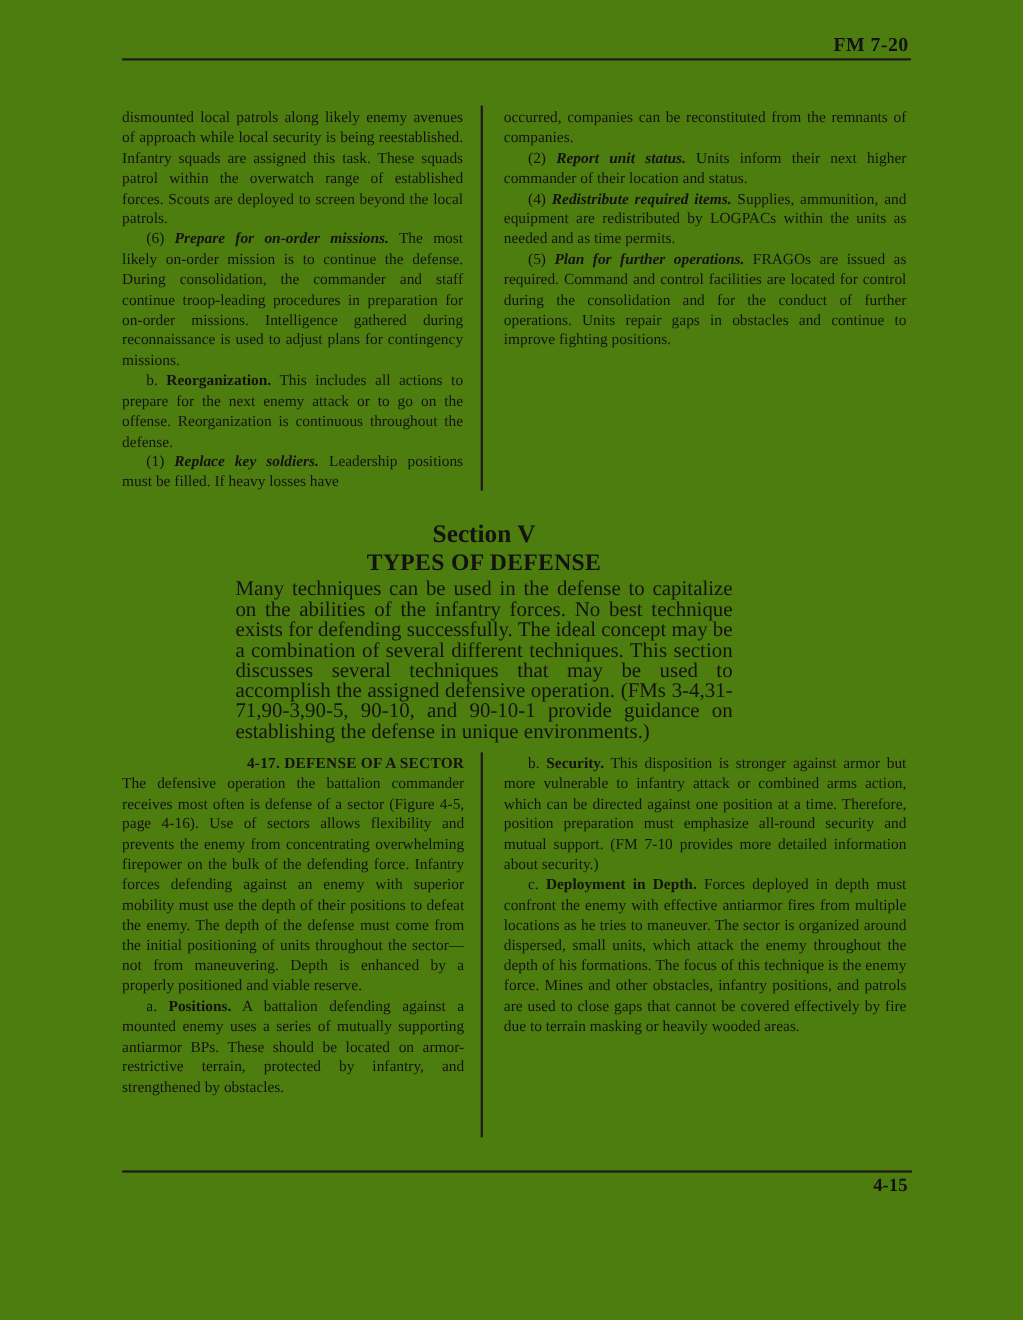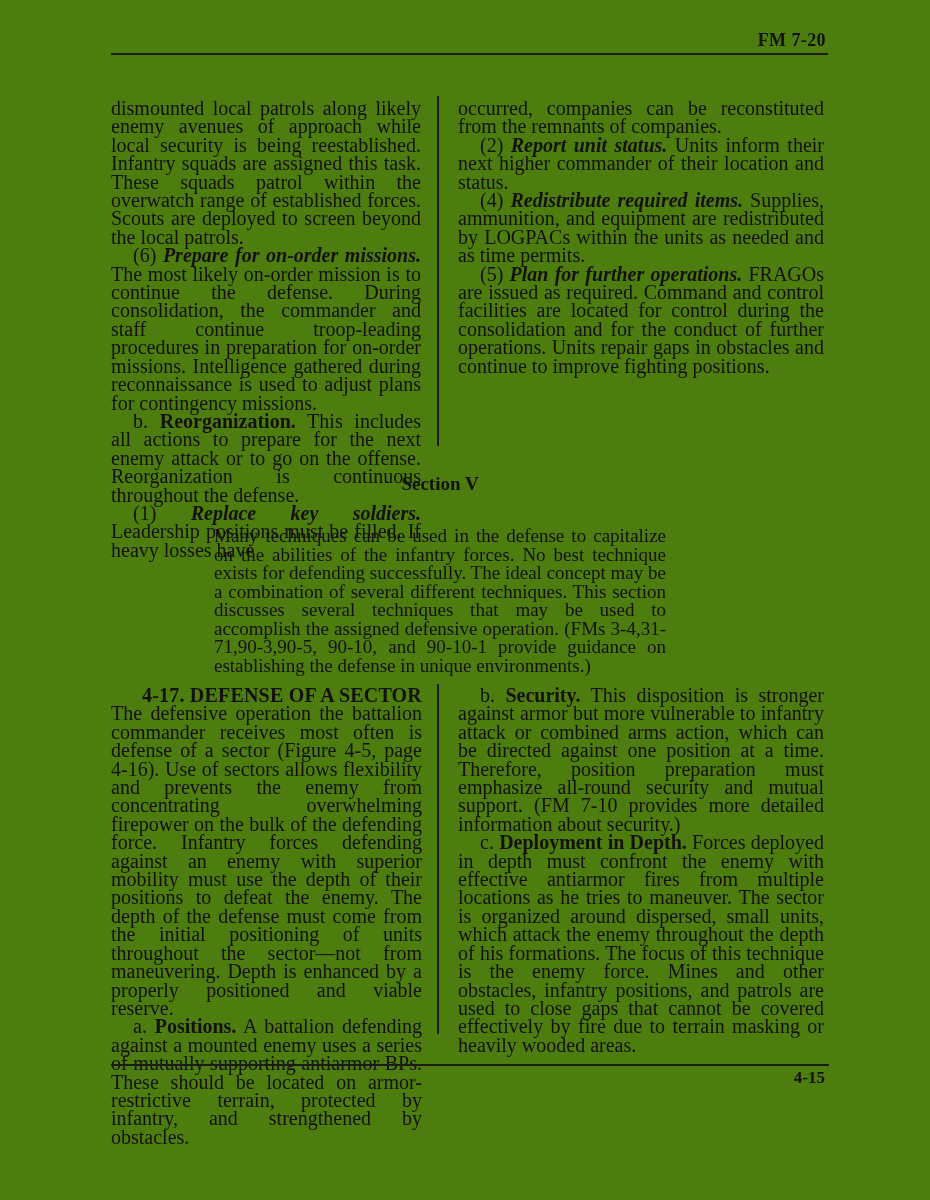--- a/index.html
+++ b/index.html
@@ -29,42 +29,42 @@
   .footer-rule { top: 1064px; left: 111px; width: 718px; }
   .divider {
     position: absolute;
     width: 2px;
     background: #1d1b19;
   }
   .top-divider    { left: 437px; top: 96px;  height: 350px; }
   .bottom-divider { left: 437px; top: 684px; height: 350px; }
   .col {
     position: absolute;
-    font-size: 20px;
+    font-size: 14px;
     line-height: 18.4px;
   }
   .col p { margin: 0; text-align: justify; }
   .col p.indent { text-indent: 22px; }
   .col p.col-heading { text-align: right; font-weight: bold; letter-spacing: 0.2px; }
   .run-n  { font-weight: normal; font-style: normal; }
   .run-b  { font-weight: bold; }
   .run-bi { font-weight: bold; font-style: italic; }
   .top-left     { left: 111px; top: 99px;  width: 310px; }
   .top-right    { left: 458px; top: 99px;  width: 366px; }
   .bottom-left  { left: 111px; top: 686px; width: 311px; }
   .bottom-right { left: 458px; top: 686px; width: 366px; }
   .section-heading {
     position: absolute;
     left: 110px;
     top: 473px;
     width: 660px;
     text-align: center;
     font-weight: bold;
   }
-  .section-kicker { font-size: 19px; }
+  .section-kicker { font-size: 23px; }
   .section-title  { font-size: 21.5px; letter-spacing: 0.3px; }
   .intro {
     position: absolute;
     left: 214px;
     top: 527px;
     width: 452px;
     font-size: 19px;
     line-height: 18.5px;
   }
   .intro p { margin: 0; text-align: justify; }
@@ -96,20 +96,21 @@
 
   <div class="col top-right">
       <p><span class="run-n">occurred, companies can be reconstituted from the remnants of companies.</span></p>
       <p class="indent"><span class="run-n">(2) </span><span class="run-bi">Report unit status.</span><span class="run-n"> Units inform their next higher commander of their location and status.</span></p>
       <p class="indent"><span class="run-n">(4) </span><span class="run-bi">Redistribute required items.</span><span class="run-n"> Supplies, ammunition, and equipment are redistributed by LOGPACs within the units as needed and as time permits.</span></p>
       <p class="indent"><span class="run-n">(5) </span><span class="run-bi">Plan for further operations.</span><span class="run-n"> FRAGOs are issued as required. Command and control facilities are located for control during the consolidation and for the conduct of further operations. Units repair gaps in obstacles and continue to improve fighting positions.</span></p>
     </div>
 
   <div class="section-heading">
     <div class="section-kicker">Section V</div>
+    <div class="section-title">TYPES OF DEFENSE</div>
   </div>
 
   <div class="intro">
       <p><span class="run-n">Many techniques can be used in the defense to capitalize on the abilities of the infantry forces. No best technique exists for defending successfully. The ideal concept may be a combination of several different techniques. This section discusses several techniques that may be used to accomplish the assigned defensive operation. (FMs 3-4,31-71,90-3,90-5, 90-10, and 90-10-1 provide guidance on establishing the defense in unique environments.)</span></p>
     </div>
 
   <div class="col bottom-left">
       <p class="col-heading"><span class="run-b">4-17. DEFENSE OF A SECTOR</span></p>
       <p><span class="run-n">The defensive operation the battalion commander receives most often is defense of a sector (Figure 4-5, page 4-16). Use of sectors allows flexibility and prevents the enemy from concentrating overwhelming firepower on the bulk of the defending force. Infantry forces defending against an enemy with superior mobility must use the depth of their positions to defeat the enemy. The depth of the defense must come from the initial positioning of units throughout the sector—not from maneuvering. Depth is enhanced by a properly positioned and viable reserve.</span></p>
       <p class="indent"><span class="run-n">a. </span><span class="run-b">Positions.</span><span class="run-n"> A battalion defending against a mounted enemy uses a series of mutually supporting antiarmor BPs. These should be located on armor-restrictive terrain, protected by infantry, and strengthened by obstacles.</span></p>

